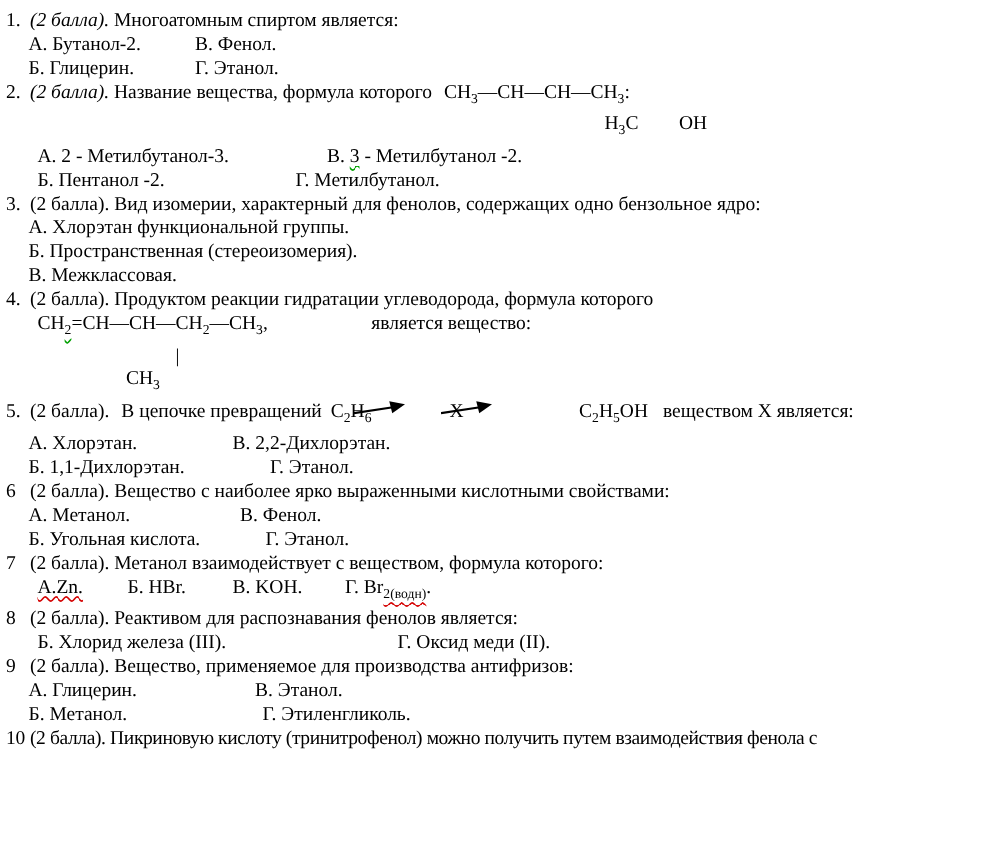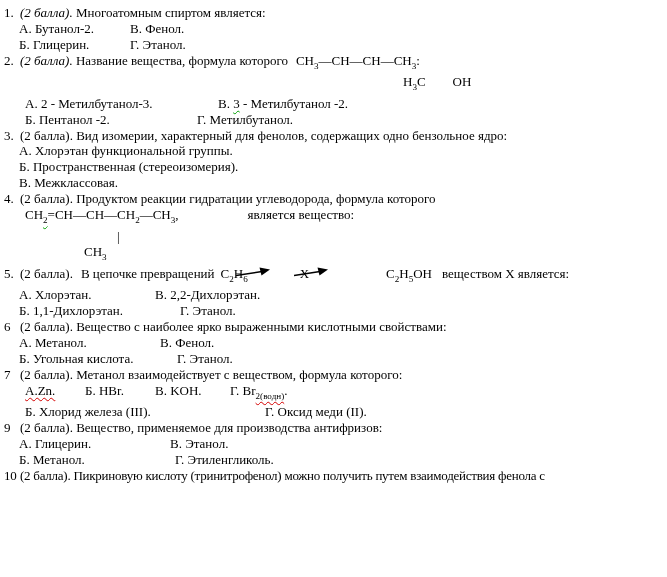--- a/index.html
+++ b/index.html
@@ -137,20 +137,24 @@
     <div>
       <span class="qnum">7</span><span>(2 балла).</span>
       <span>Метанол взаимодействует с веществом, формула которого:</span>
     </div>
     <div class="opts ind">
       <span class="c1 w60"><span class="sp-red">А.Zn.</span></span><span class="c1 w70">Б. HBr.</span><span class="c1 w75">В. KOH.</span><span><span>Г. Br</span><sub class="sp-red">2(водн)</sub><span>.</span></span>
     </div>
   </div>
 
   <div>
+    <div>
+      <span class="qnum">8</span><span>(2 балла).</span>
+      <span>Реактивом для распознавания фенолов является:</span>
+    </div>
     <div class="opts ind">
       <span class="c1 w240">Б. Хлорид железа (III).</span><span>Г. Оксид меди (II).</span>
     </div>
   </div>
 
   <div>
     <div>
       <span class="qnum">9</span><span>(2 балла).</span>
       <span>Вещество, применяемое для производства антифризов:</span>
     </div>

